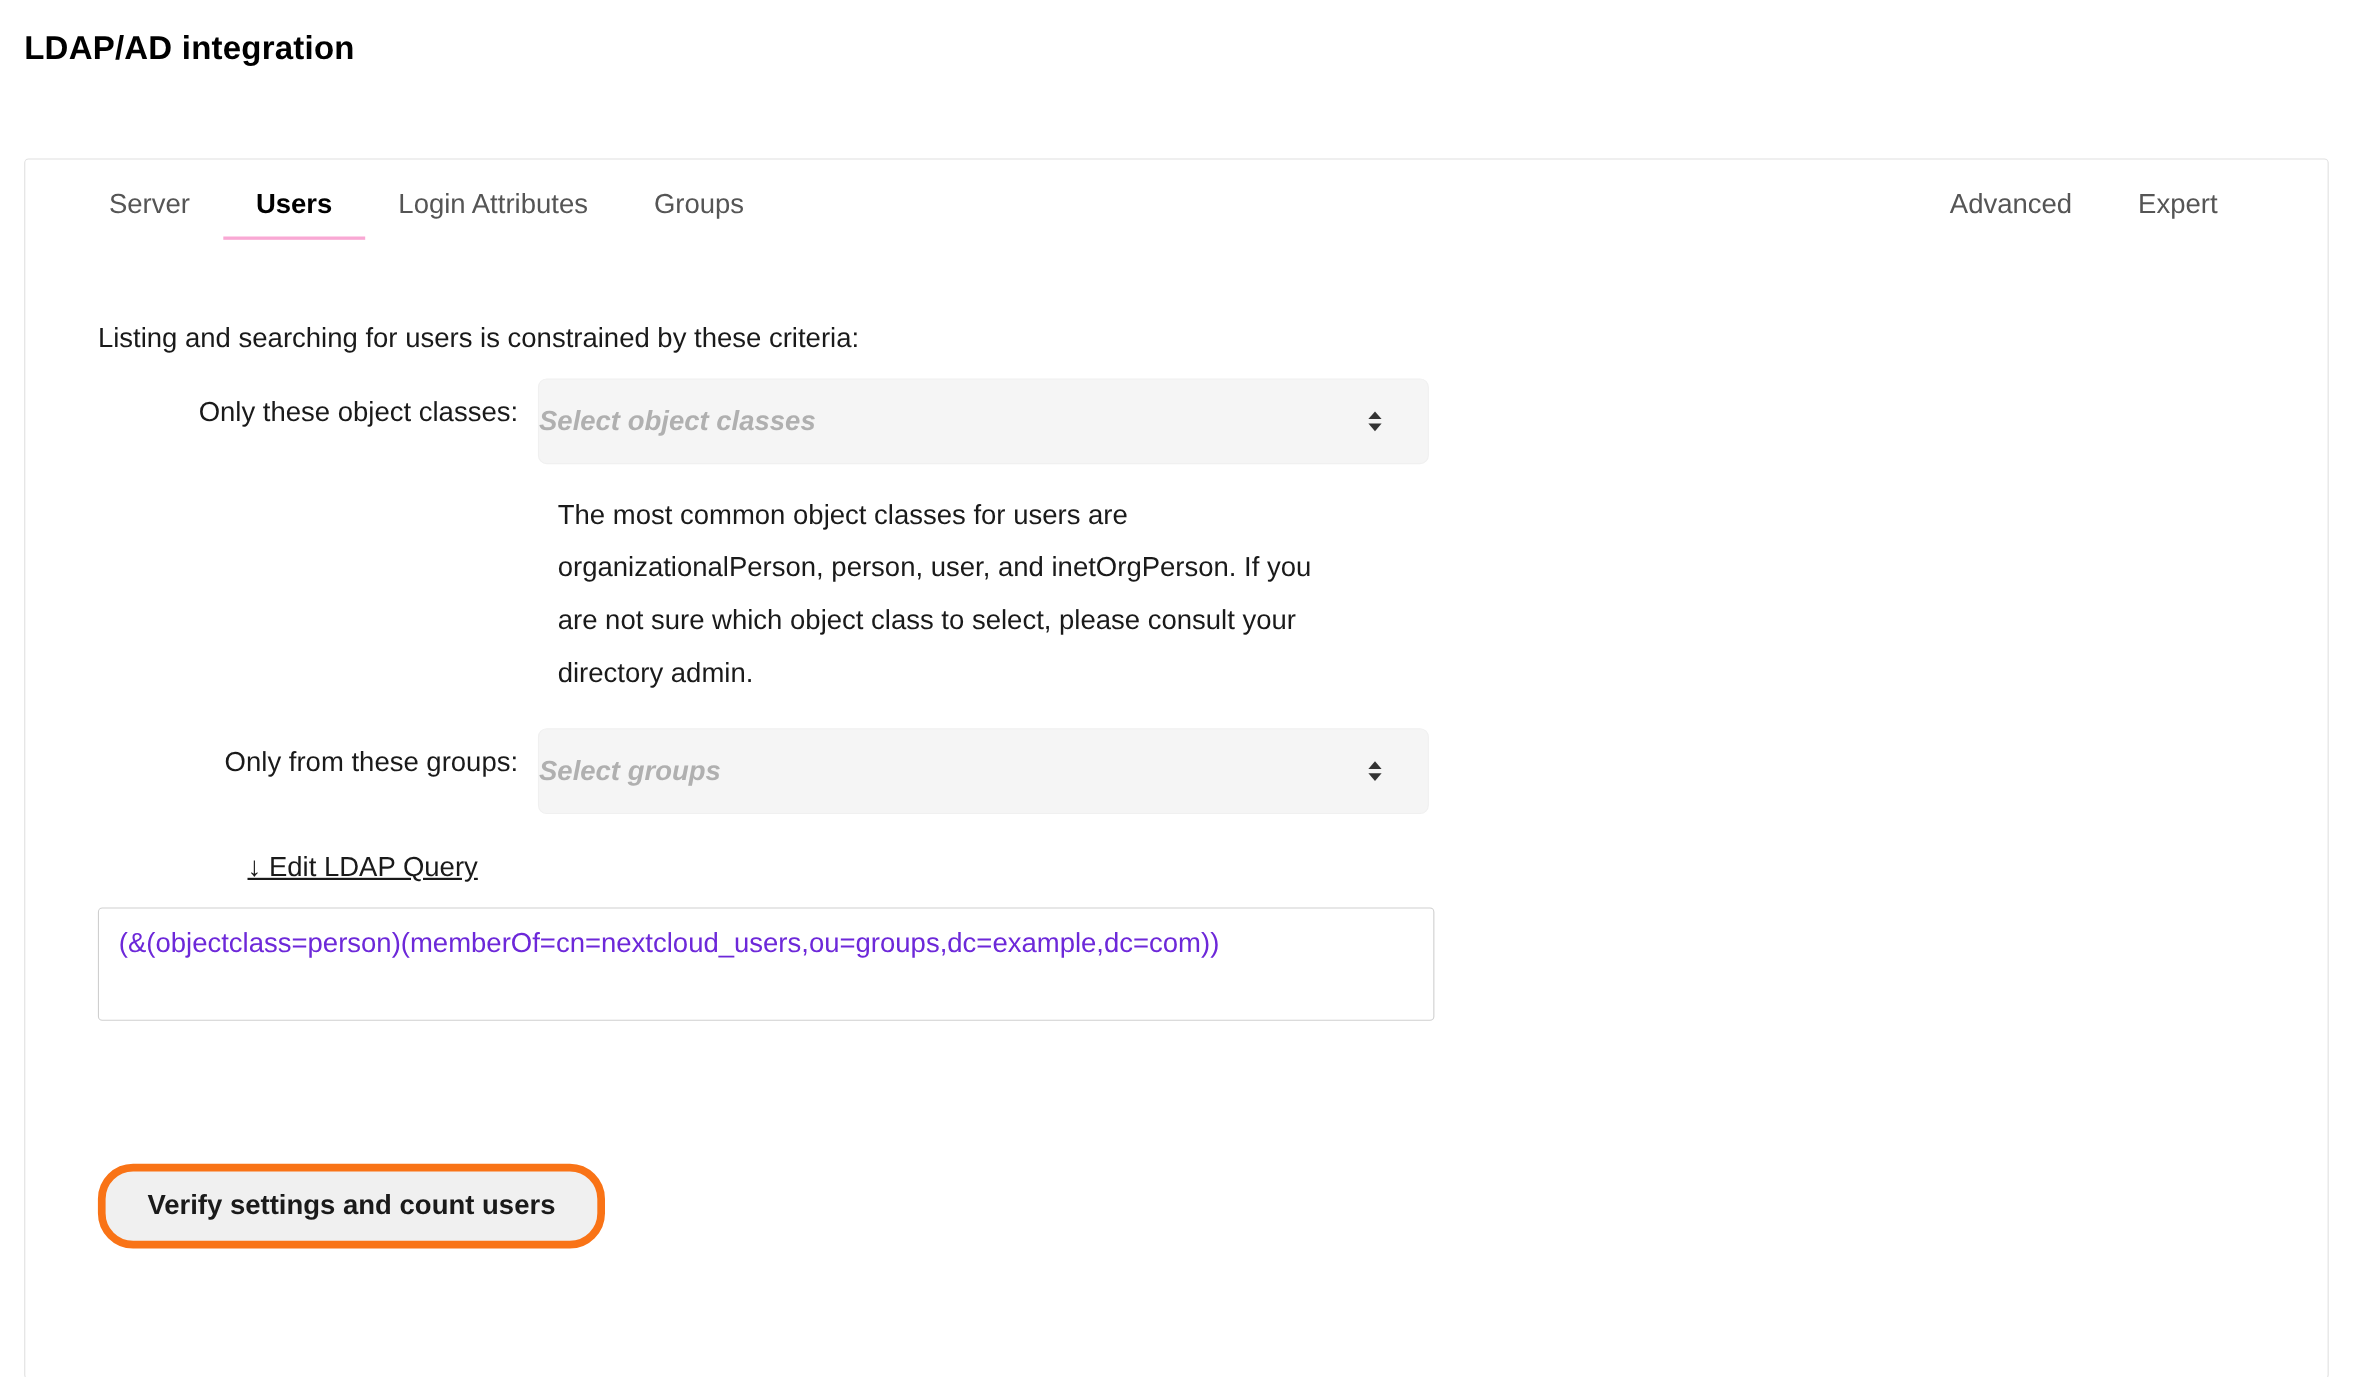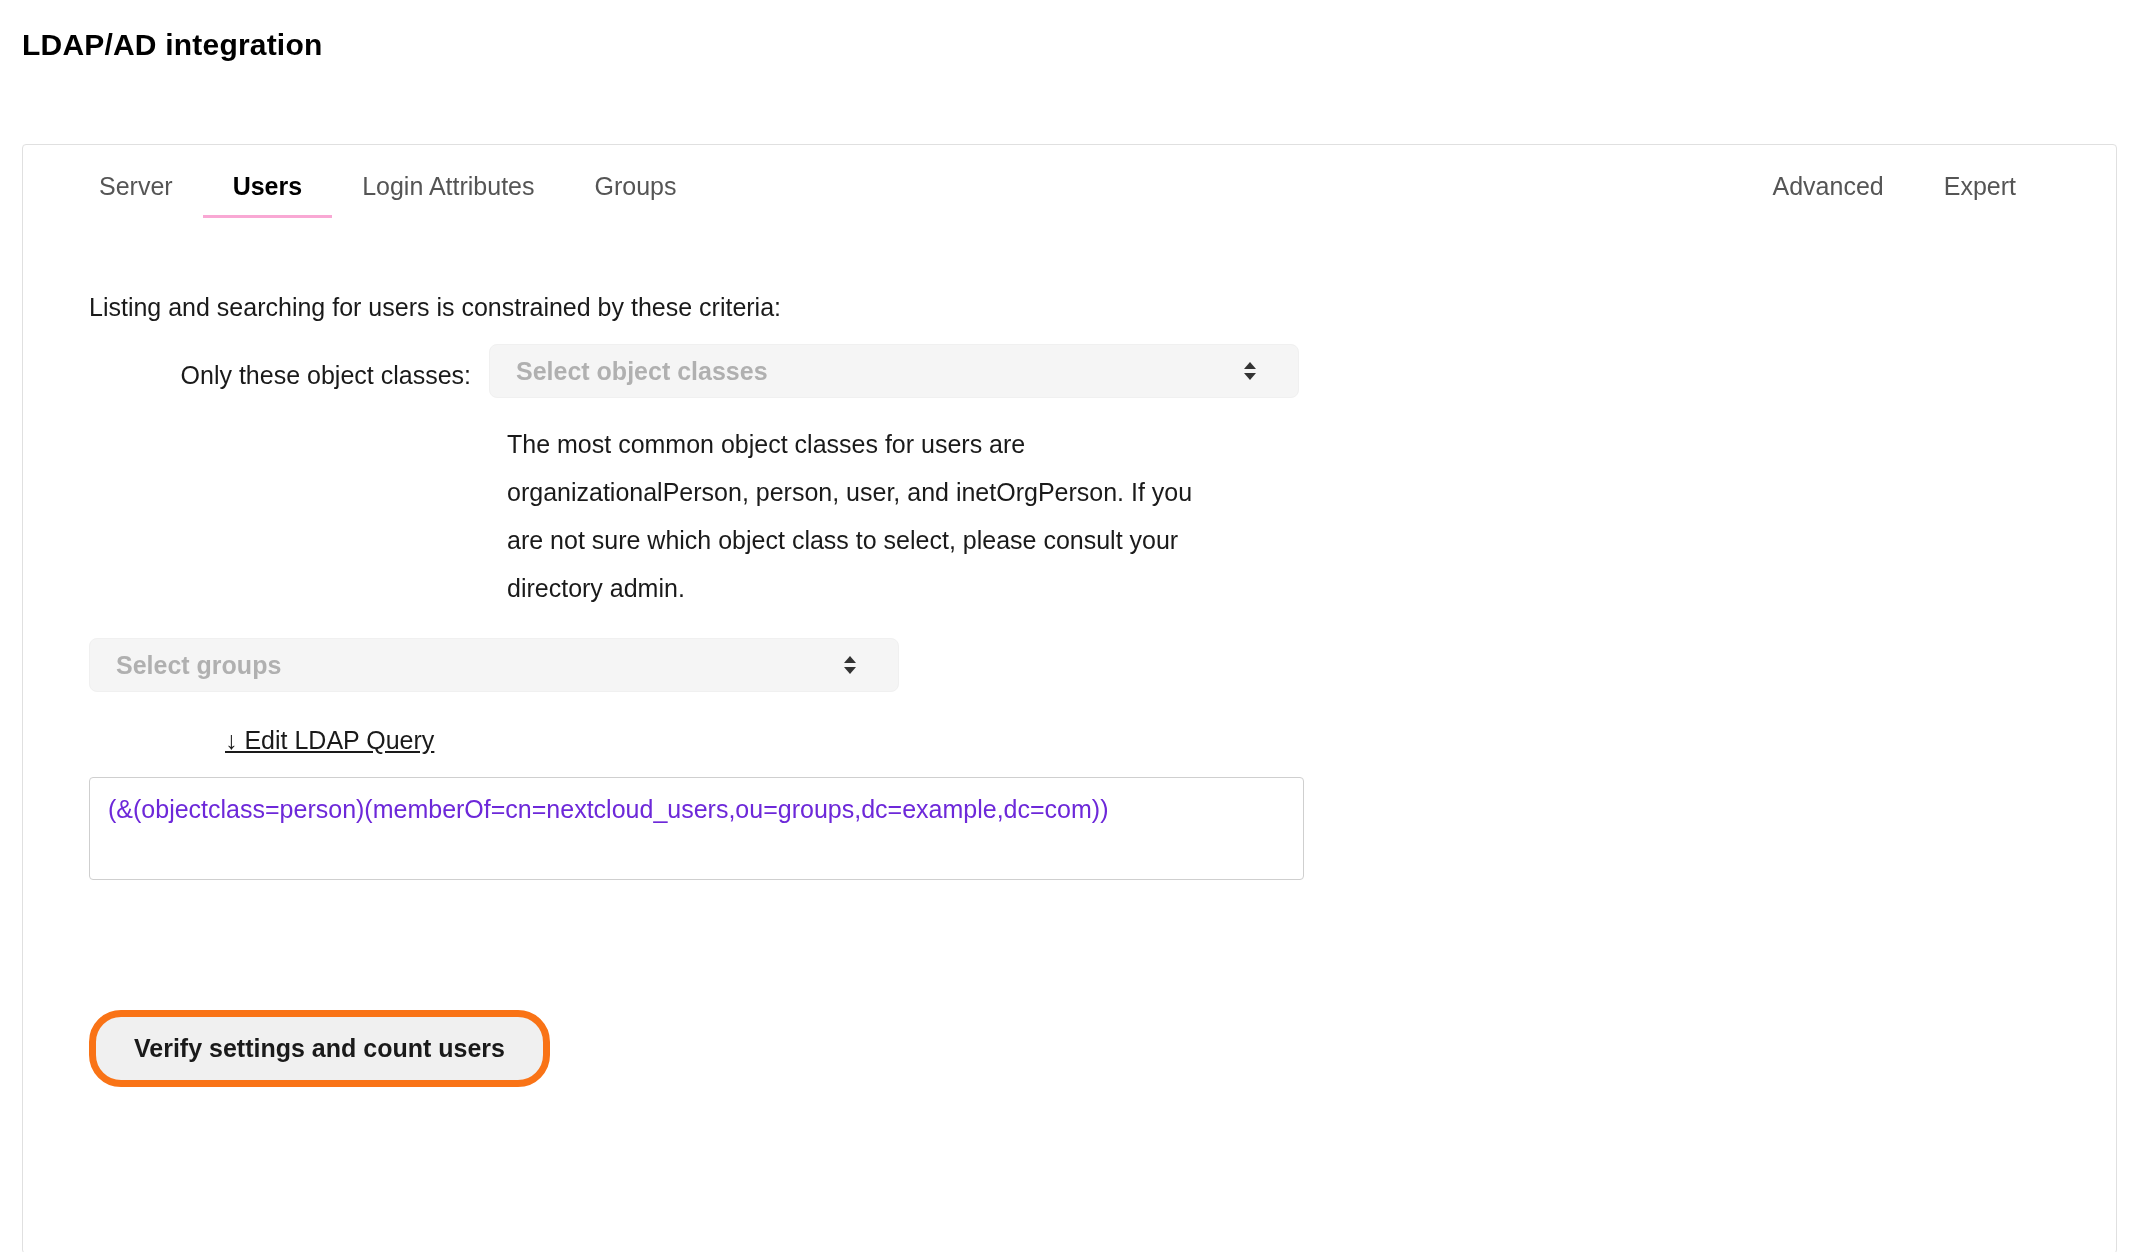--- a/index.html
+++ b/index.html
@@ -105,29 +105,29 @@
     font-size: 25px;
     color: #1a1a1a;
     padding-right: 18px;
     line-height: 30px;
     padding-top: 16px;
     box-sizing: border-box;
   }
   .select-box {
     position: relative;
     width: 810px;
-    height: 54px;
+    height: 78px;
     background: #f5f5f5;
     border: 1px solid #f0f0f0;
     border-radius: 8px;
     box-sizing: border-box;
     display: flex;
     align-items: center;
-    padding-left: 26px;
-    cursor: pointer;
+    cursor: pointer;
+    font-style: italic;
   }
   .select-placeholder {
     font-size: 25px;
     font-weight: bold;
     color: #b0b0b0;
     line-height: 30px;
   }
   .select-arrows {
     position: absolute;
     right: 42px;
@@ -239,20 +239,21 @@
           <span class="select-arrows">
             <span class="arrow-up"></span>
             <span class="arrow-down"></span>
           </span>
         </div>
       </div>
 
       <div class="hint">The most common object classes for users are organizationalPerson, person, user, and inetOrgPerson. If you are not sure which object class to select, please consult your directory admin.</div>
 
       <div class="field-row groups-row">
+        <div class="field-label">Only from these groups:</div>
         <div class="select-box">
           <span class="select-placeholder">Select groups</span>
           <span class="select-arrows">
             <span class="arrow-up"></span>
             <span class="arrow-down"></span>
           </span>
         </div>
       </div>
 
       <div class="edit-query">↓ Edit LDAP Query</div>

